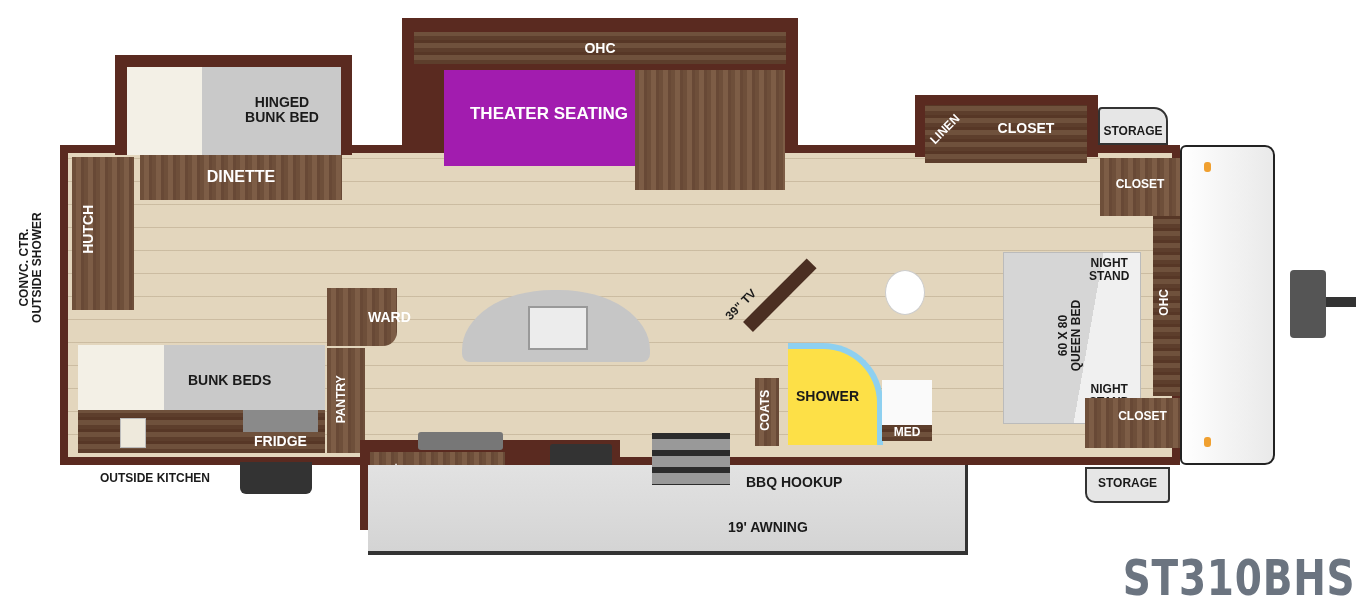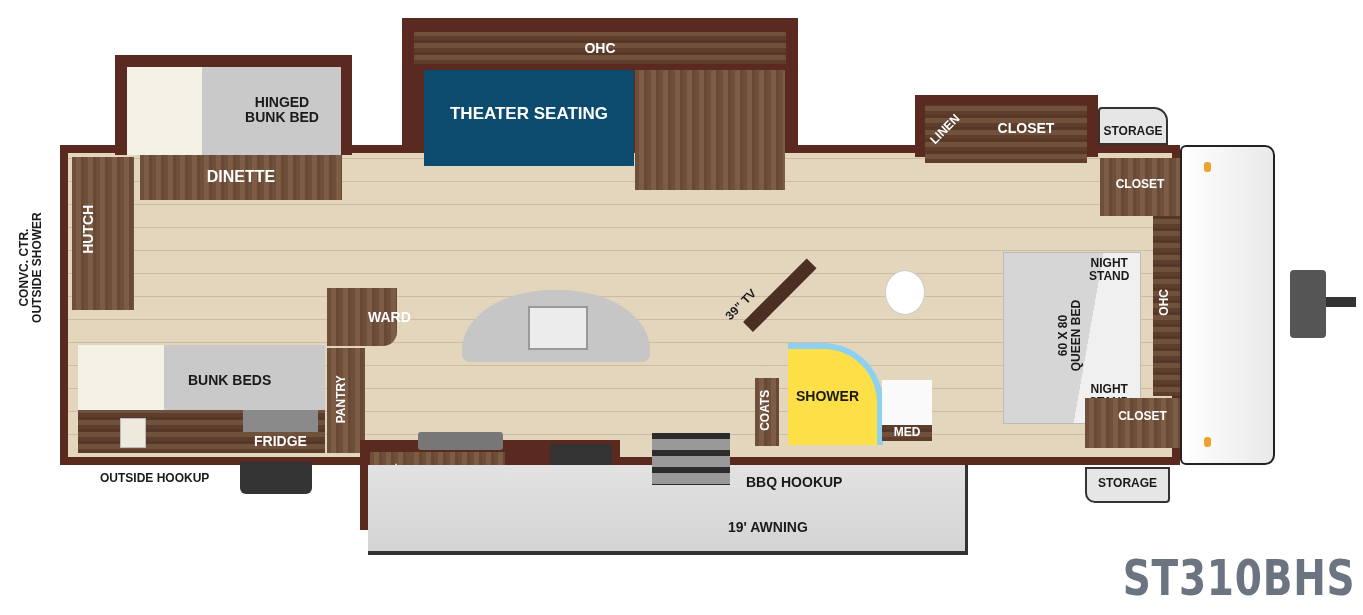--- a/index.html
+++ b/index.html
@@ -32,21 +32,21 @@
 BUNK BED</div>
 </div>
 <div class="abs wood" style="left:140px;top:155px;width:202px;height:45px;">
   <div class="lbl w" style="left:0;right:0;top:14px;font-size:16px;">DINETTE</div>
 </div>
 
 <div class="abs wall" style="left:402px;top:18px;width:396px;height:135px;"></div>
 <div class="abs woodh" style="left:414px;top:32px;width:372px;height:32px;">
   <div class="lbl w" style="left:0;right:0;top:9px;">OHC</div>
 </div>
-<div class="abs tan" style="left:424px;top:70px;width:210px;height:96px;background:#0c4a6e;">
+<div class="abs tan" style="left:444px;top:70px;width:210px;height:96px;background:#a21caf;">
   <div class="lbl w" style="left:0;right:0;top:35px;font-size:17px;">THEATER SEATING</div>
 </div>
 <div class="abs wood" style="left:635px;top:70px;width:150px;height:120px;"></div>
 
 <div class="abs wall" style="left:915px;top:95px;width:183px;height:62px;"></div>
 <div class="abs woodh" style="left:925px;top:105px;width:40px;height:58px;">
   <div class="lbl w s" style="left:2px;top:18px;transform:rotate(-45deg);">LINEN</div>
 </div>
 <div class="abs woodh" style="left:965px;top:105px;width:122px;height:58px;">
   <div class="lbl w" style="left:0;right:0;top:16px;">CLOSET</div>
@@ -98,21 +98,21 @@
 
 <div class="abs bed" style="left:78px;top:345px;width:247px;height:65px;">
   <div class="lbl k" style="left:110px;top:28px;">BUNK BEDS</div>
 </div>
 <div class="abs woodh" style="left:78px;top:410px;width:247px;height:43px;">
   <div class="abs" style="left:42px;top:8px;width:26px;height:30px;background:#eee9dc;border:1px solid #bbb;"></div>
   <div class="abs" style="left:165px;top:0;width:75px;height:22px;background:#8a8a8a;">
     <div class="lbl w" style="left:0;right:0;top:4px;margin-top:20px;">FRIDGE</div>
   </div>
 </div>
-<div class="lbl k s" style="left:100px;top:472px;">OUTSIDE HOOKUP</div>
+<div class="lbl k s" style="left:100px;top:472px;">OUTSIDE KITCHEN</div>
 <div class="abs" style="left:240px;top:462px;width:72px;height:32px;background:#333;border-radius:0 0 6px 6px;"></div>
 
 <div class="abs" style="left:462px;top:290px;width:188px;height:72px;background:#c6c6c6;border-radius:90px 90px 8px 8px / 60px 60px 8px 8px;">
   <div class="abs" style="left:66px;top:16px;width:60px;height:44px;background:#ececec;border:2px solid #999;"></div>
 </div>
 
 <div class="abs wall" style="left:360px;top:440px;width:260px;height:90px;"></div>
 <div class="abs wood" style="left:370px;top:452px;width:40px;height:68px;">
   <div class="lbl w s" style="left:-6px;top:28px;transform:rotate(-60deg);">PANTRY</div>
 </div>

